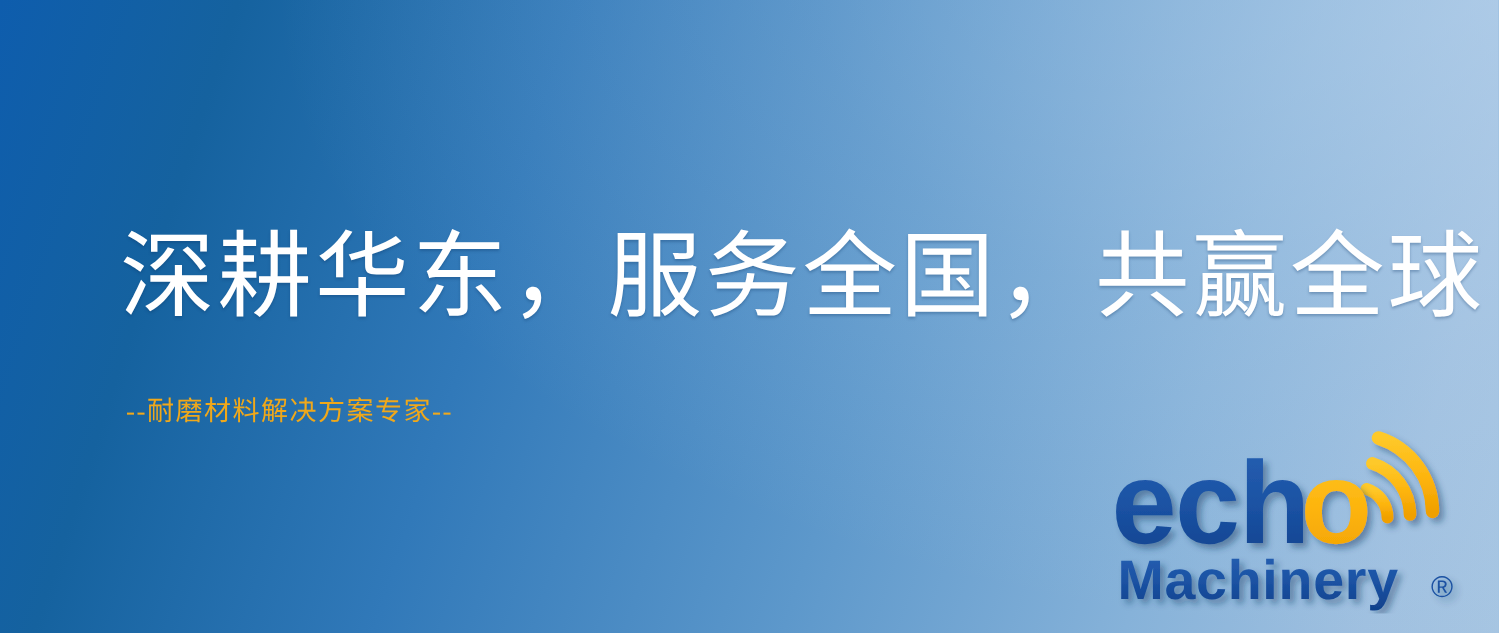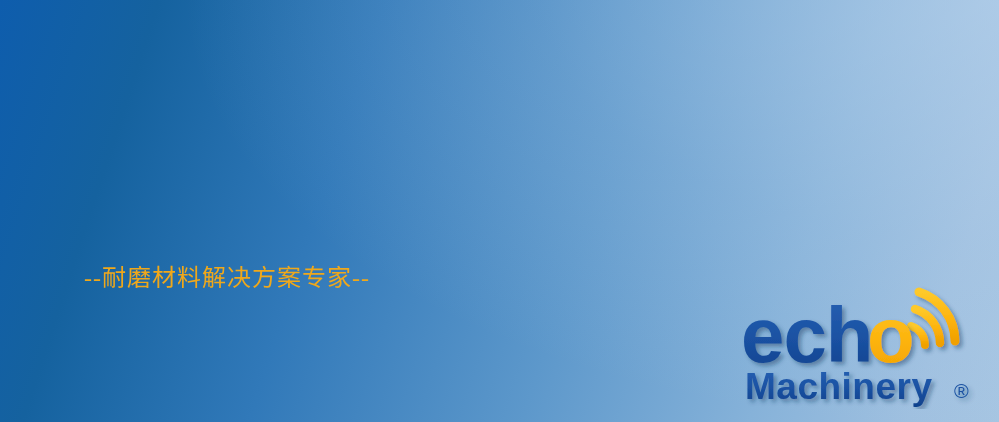--- a/index.html
+++ b/index.html
@@ -54,21 +54,21 @@
     z-index: 3;
   }
 
   .subhead {
     position: absolute;
     left: 84px;
     top: 264px;
     margin: 0;
     color: #f0a81a;
     font-family: "Liberation Serif", "DejaVu Serif", serif;
-    font-size: 24px;
+    font-size: 18px;
     font-weight: 400;
     line-height: 1.2;
     letter-spacing: 1px;
     white-space: nowrap;
     z-index: 3;
   }
 
   
   .logo {
     position: absolute;
@@ -78,20 +78,21 @@
     height: 130px;
     z-index: 4;
   }
   .logo svg { display: block; width: 100%; height: 100%; }
 </style>
 </head>
 <body>
 
 <div id="banner">
 
+  <h1 class="headline">深耕华东，服务全国，共赢全球</h1>
 
   <p class="subhead">--耐磨材料解决方案专家--</p>
 
   <div class="logo">
     <svg viewBox="0 0 252 130" xmlns="http://www.w3.org/2000/svg" aria-hidden="true">
       <defs>
         <filter id="drop" x="-20%" y="-20%" width="150%" height="150%">
           <feDropShadow dx="3" dy="3" stdDeviation="2.2" flood-color="#123a63" flood-opacity="0.45"></feDropShadow>
         </filter>
         <linearGradient id="goldgrad" x1="0" y1="0" x2="0" y2="1">

